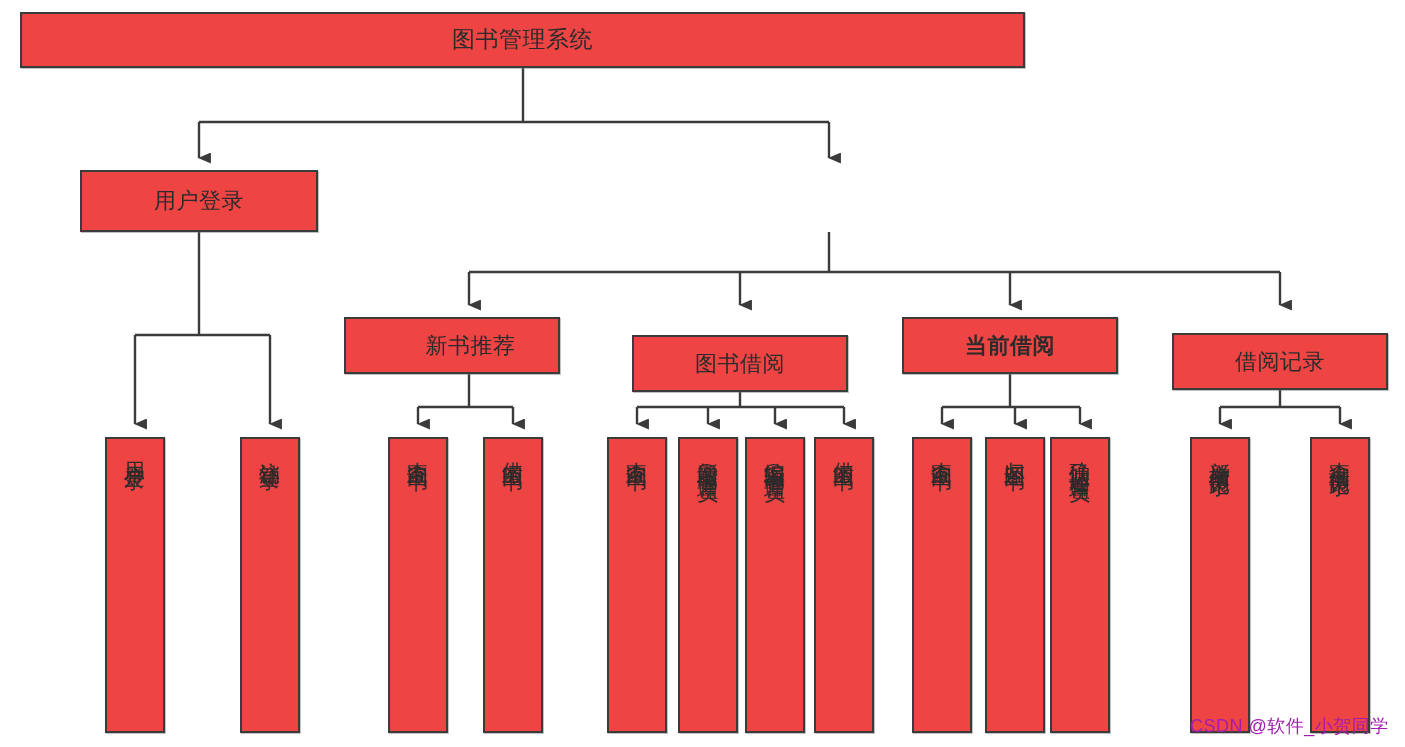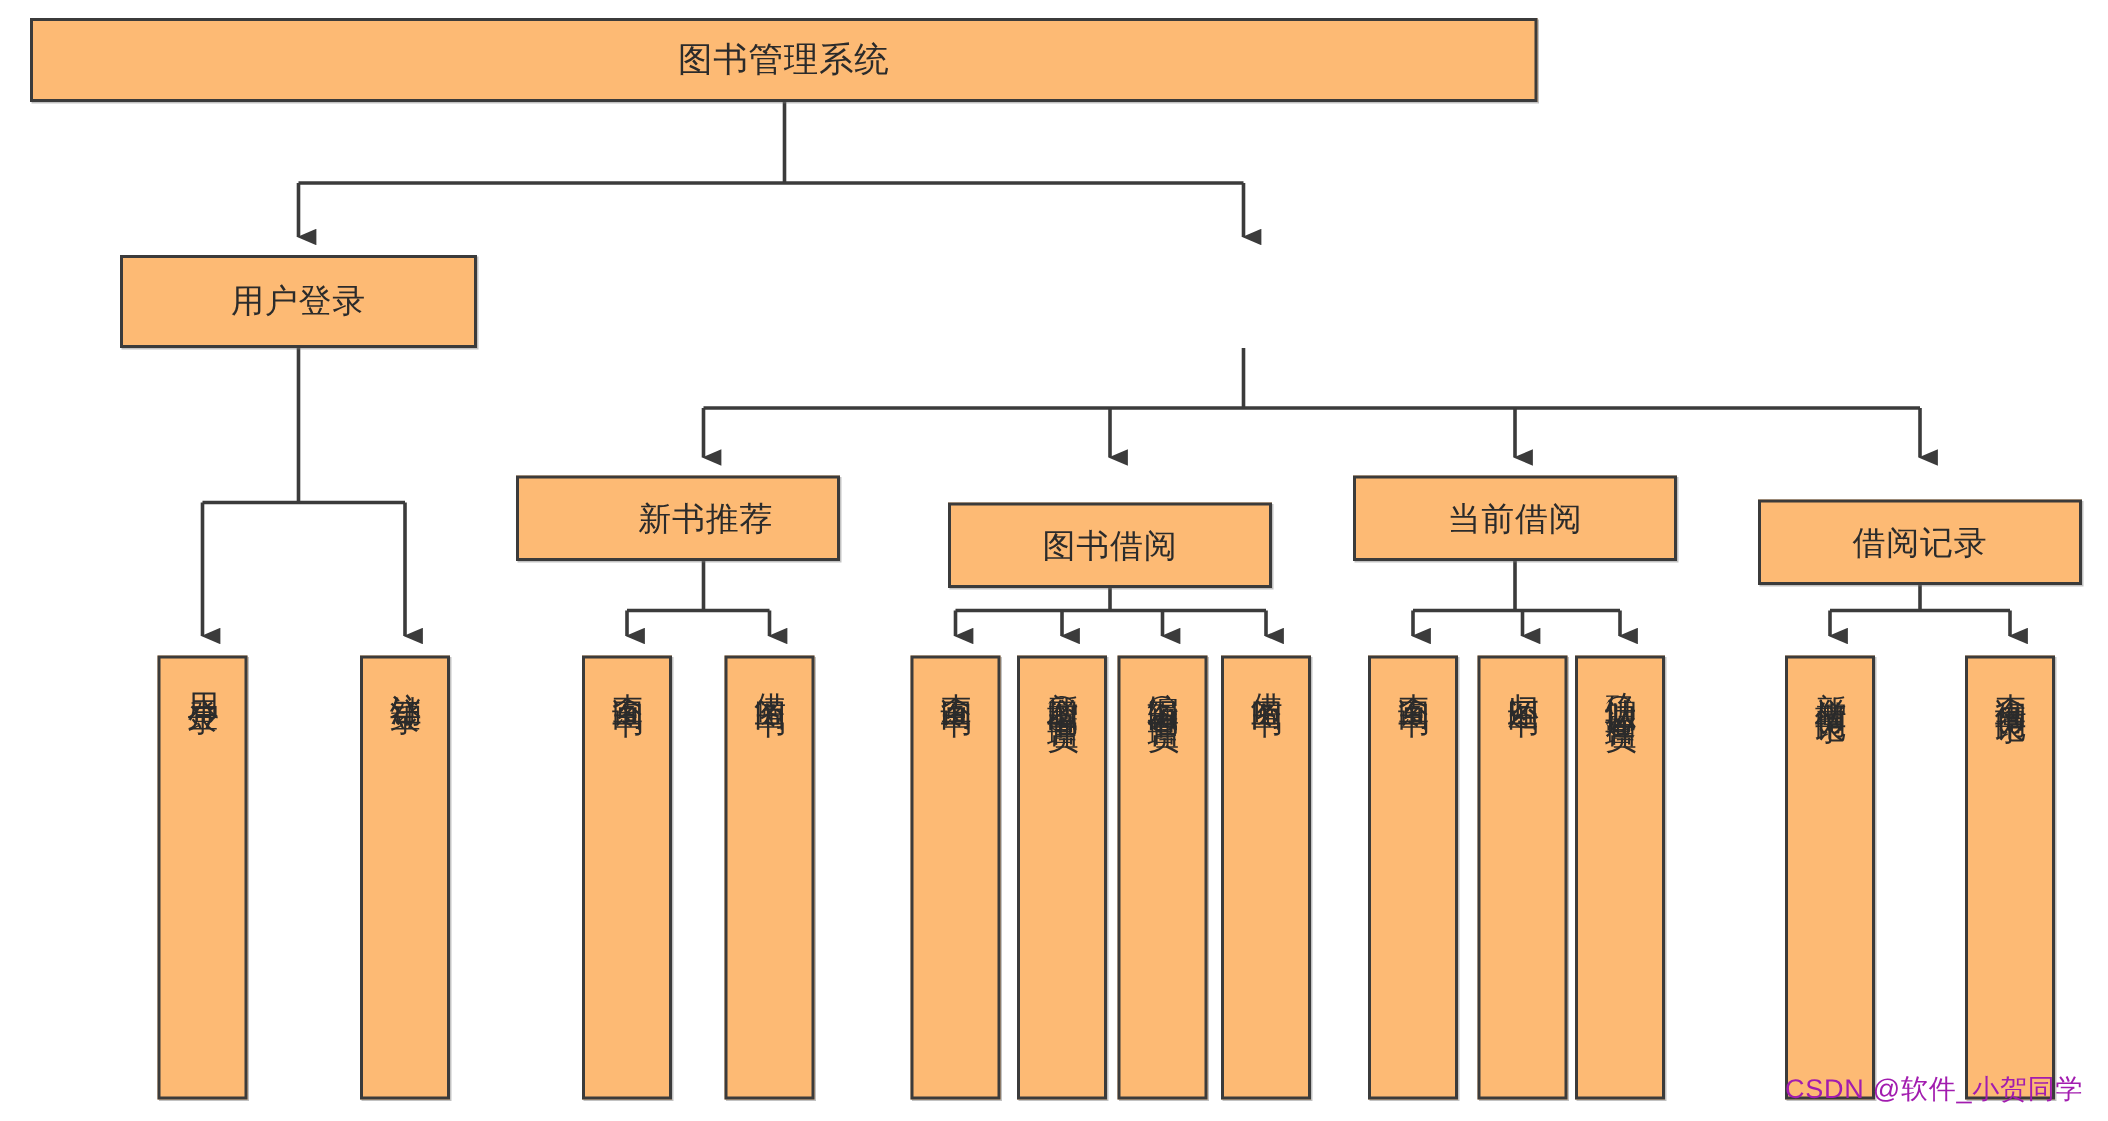--- a/index.html
+++ b/index.html
@@ -20,21 +20,21 @@
     position: absolute;
     left: 0;
     top: 0;
     width: 1405px;
     height: 747px;
     pointer-events: none;
   }
   .node {
     position: absolute;
     box-sizing: border-box;
-    background: #fdba74;
+    background: #ef4444;
     border: 2px solid #3b3b3b;
     box-shadow: 1px 1px 0 rgba(120,120,120,.45);
     display: flex;
     align-items: center;
     justify-content: center;
     color: #2b2b2b;
     z-index: 2;
   }
   .node .lbl {
     display: block;
@@ -137,21 +137,21 @@
   <div class="node horiz" style="left:80px; top:170px; width:238px; height:62px;">
     <span class="lbl">用户登录</span>
   </div>
 
   <div class="node horiz" style="left:344px; top:317px; width:216px; height:57px;padding-left:37px;">
     <span class="lbl">新书推荐</span>
   </div>
   <div class="node horiz" style="left:632px; top:335px; width:216px; height:57px;">
     <span class="lbl">图书借阅</span>
   </div>
-  <div class="node horiz" style="left:902px; top:317px; width:216px; height:57px;">
+  <div class="node horiz" style="left:902px; top:317px; width:216px; height:57px;font-weight:bold;">
     <span class="lbl">当前借阅</span>
   </div>
   <div class="node horiz" style="left:1172px; top:317px; width:216px; height:57px;margin-top:16px;">
     <span class="lbl">借阅记录</span>
   </div>
 
   <div class="node vert" style="left:105px; top:437px; width:60px; height:296px;">
     <span class="lbl">用户登录</span>
   </div>
   <div class="node vert" style="left:240px; top:437px; width:60px; height:296px;">

